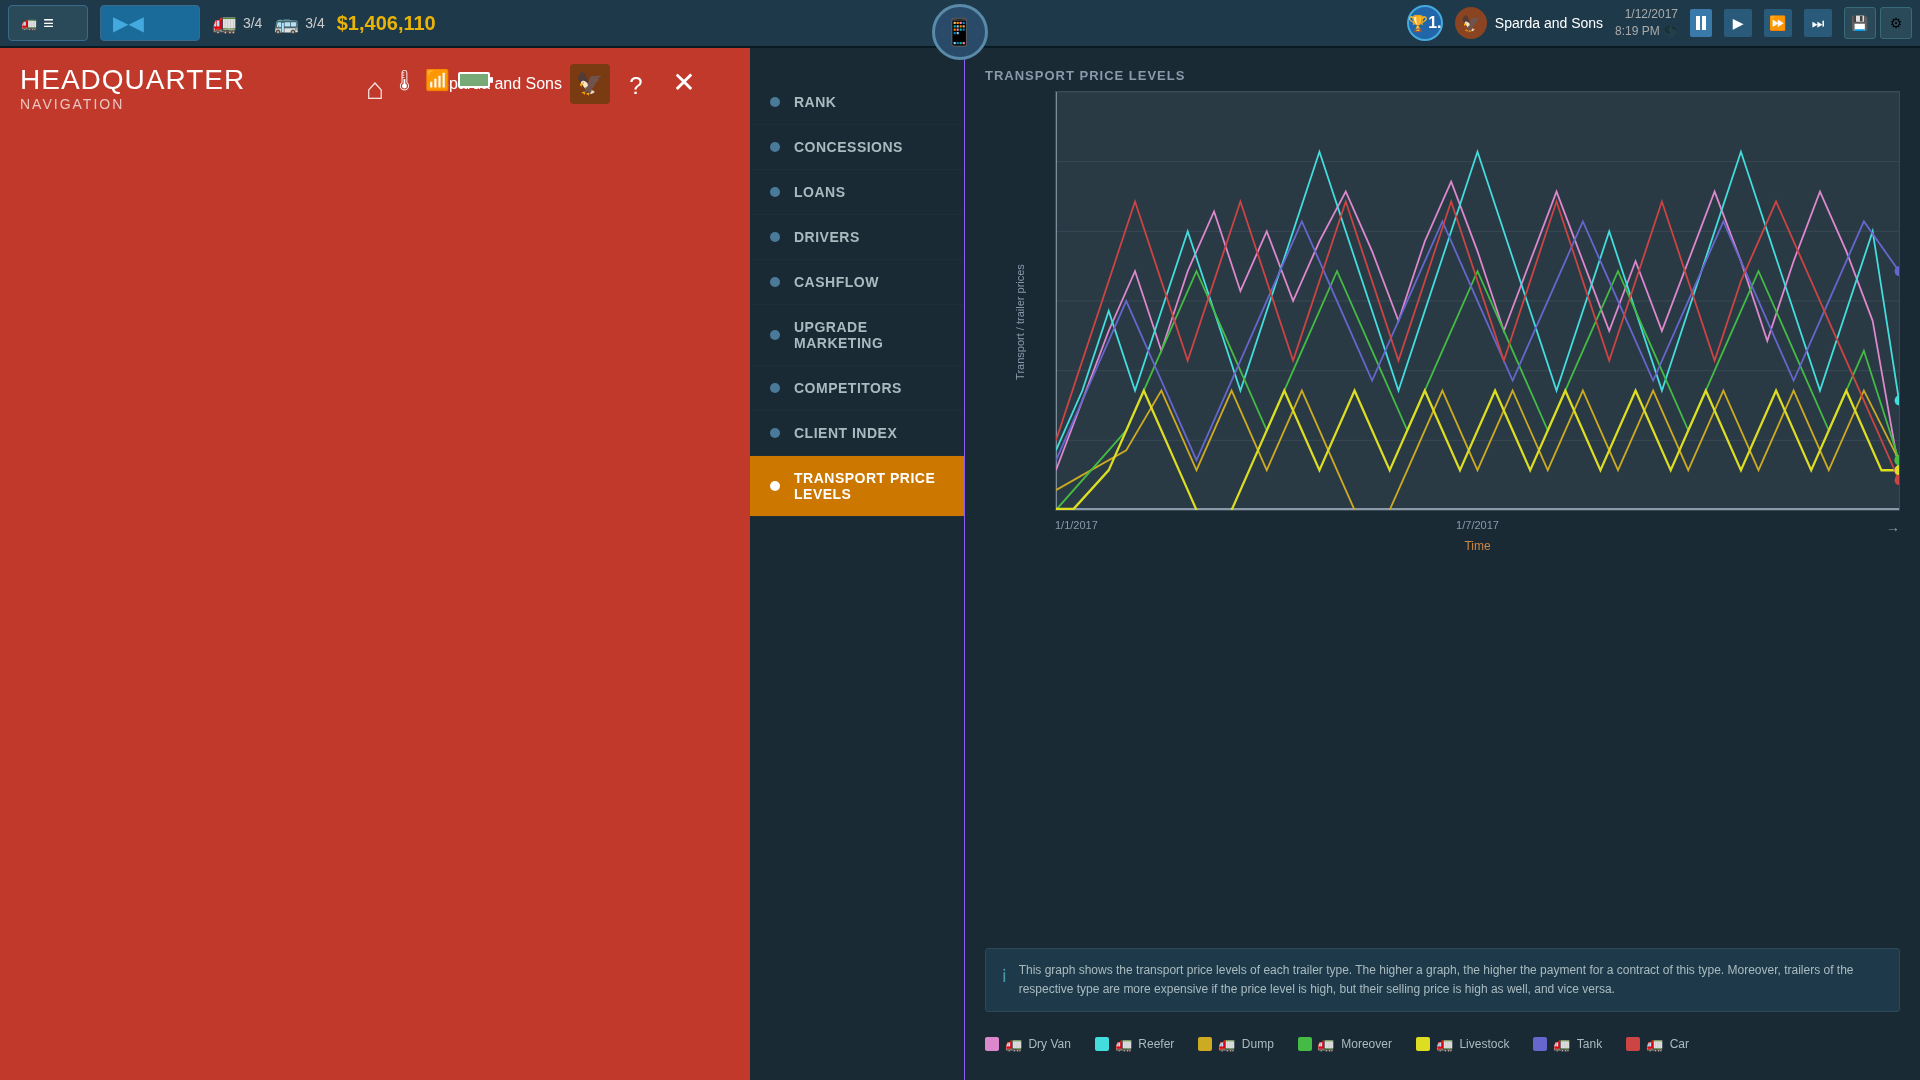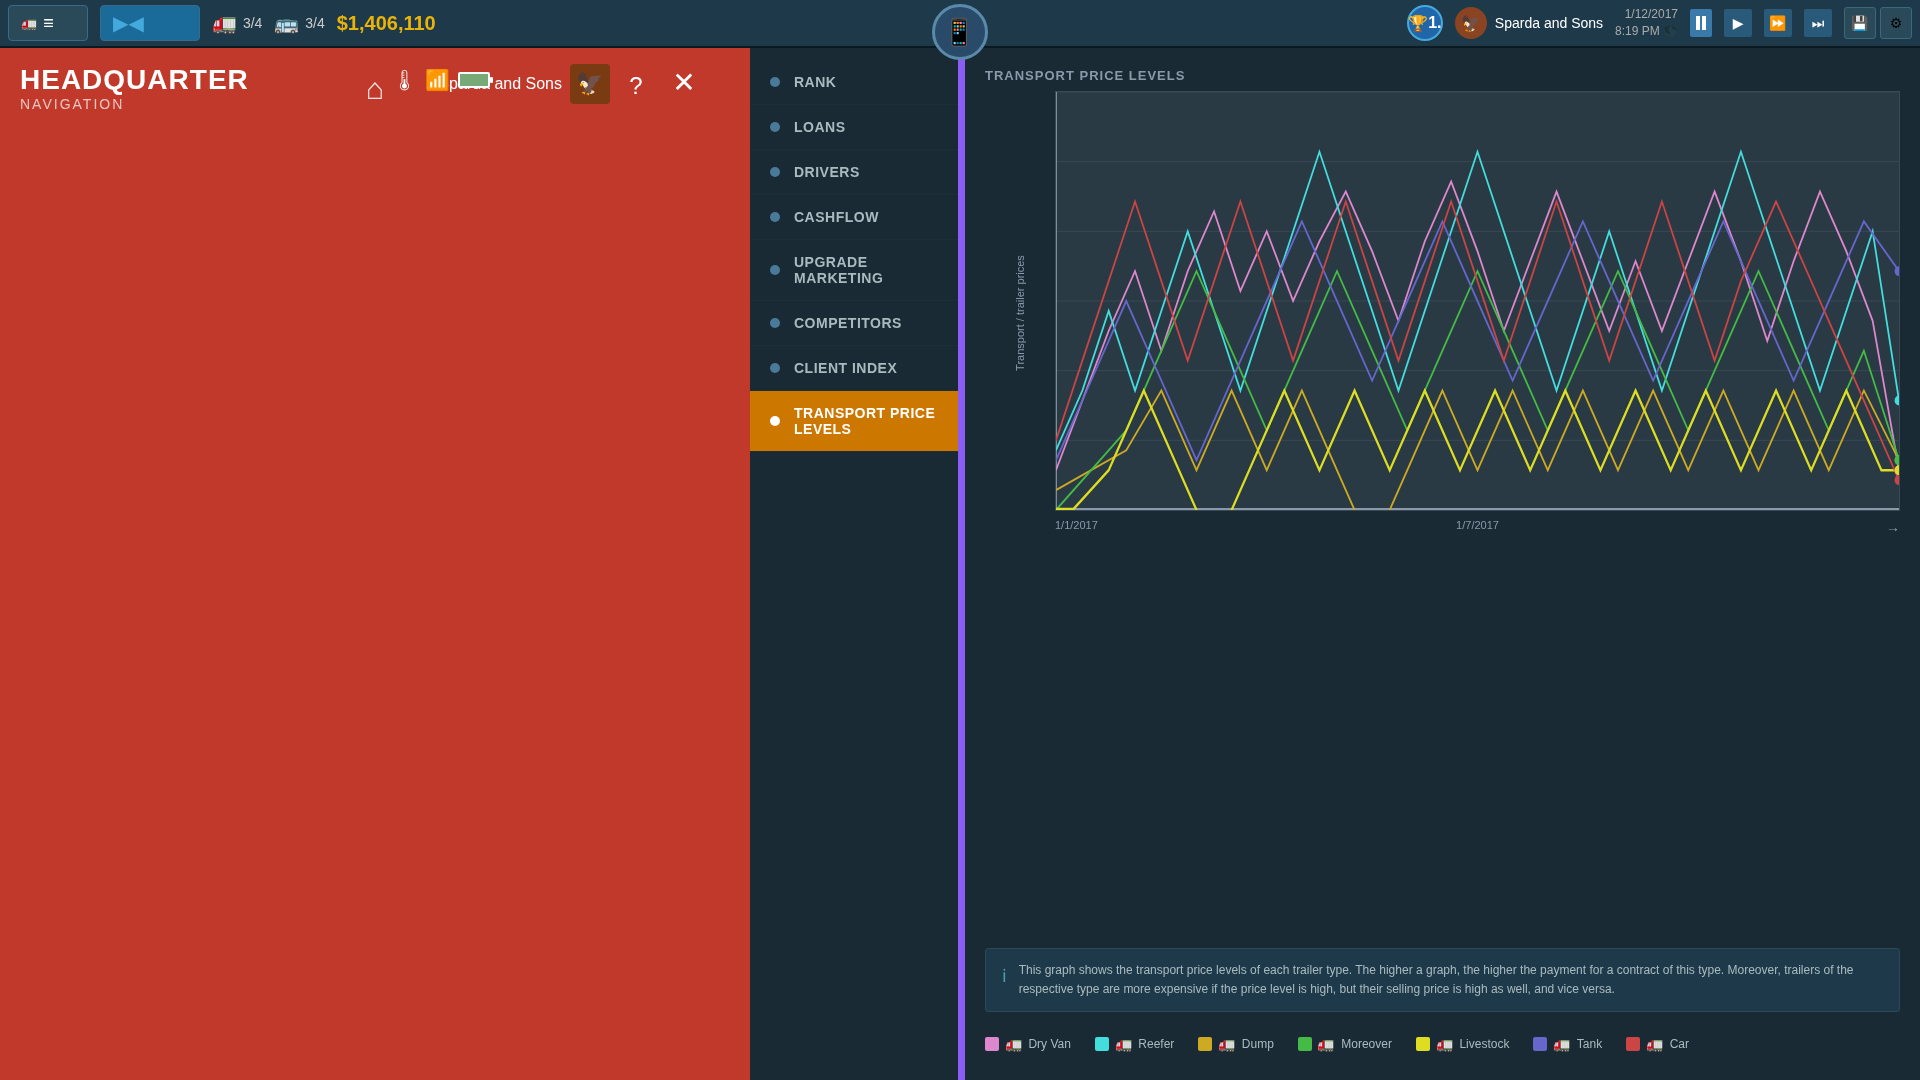--- a/index.html
+++ b/index.html
@@ -149,21 +149,21 @@
       display: flex;
       flex-direction: column;
       padding: 16px 20px;
       position: relative;
     }
     .panel-header {
       margin-bottom: 12px;
     }
     .panel-title {
       font-size: 28px;
-      font-weight: bold;
+      font-weight: normal;
       color: white;
       letter-spacing: 1px;
     }
     .panel-subtitle {
       font-size: 14px;
       color: rgba(255,255,255,0.7);
       letter-spacing: 2px;
     }
     .panel-action-btn {
       background: none;
@@ -197,22 +197,22 @@
       width: 3px;
       height: 6px;
       background: white;
       border-radius: 1px;
     }
 
     
     #sidebar {
       width: 215px;
       background: #1a2a35;
-      padding-top: 12px;
-      border-right: 7px solid #8b5cf6;
+      padding-top: 32px;
+      border-right: 1px solid #8b5cf6;
     }
     .nav-item {
       display: flex;
       align-items: center;
       gap: 14px;
       padding: 14px 20px;
       cursor: pointer;
       color: #aabbc0;
       font-size: 14px;
       font-weight: bold;
@@ -402,20 +402,24 @@
     <button class="panel-action-btn" style="position:absolute;top:20px;right:96px;font-size:24px;color:white;background:none;border:none;cursor:pointer;">?</button>
     <button class="panel-action-btn close-btn" style="position:absolute;top:16px;right:48px;font-size:28px;color:white;background:none;border:none;cursor:pointer;">✕</button>
   </div>
 
   <div style="display:flex;flex:1;height:100%;">
 
     <div id="sidebar">
     <div class="nav-item">
           <span class="nav-dot"></span>
           <span>RANK</span>
+        </div>
+        <div class="nav-item">
+          <span class="nav-dot"></span>
+          <span>CONCESSIONS</span>
         </div>
         <div class="nav-item">
           <span class="nav-dot"></span>
           <span>LOANS</span>
         </div>
         <div class="nav-item">
           <span class="nav-dot"></span>
           <span>DRIVERS</span>
         </div>
         <div class="nav-item">
@@ -484,20 +488,21 @@
                 <circle cx="960" cy="380" r="5" fill="#dddd22"></circle>
                 <circle cx="960" cy="180" r="5" fill="#6666cc"></circle>
                 <circle cx="960" cy="390" r="5" fill="#cc4444"></circle>
               </svg>
             </div>
             <div style="display:flex;justify-content:space-between;margin-top:8px;position:relative;">
               <span style="font-size:11px;color:#8a9aaa;">1/1/2017</span>
               <span style="font-size:11px;color:#8a9aaa;position:absolute;left:50%;transform:translateX(-50%);">1/7/2017</span>
               <div style="font-size:14px;color:#8a9aaa;">→</div>
             </div>
+            <div class="chart-x-label">Time</div>
           </div>
         </div>
       </div>
 
       <div class="info-box">
         <span class="info-icon">ℹ</span>
         <span class="info-text">This graph shows the transport price levels of each trailer type. The higher a graph, the higher the payment for a contract of this type. Moreover, trailers of the respective type are more expensive if the price level is high, but their selling price is high as well, and vice versa.</span>
       </div>
 
       <div class="legend" id="legend-container">

